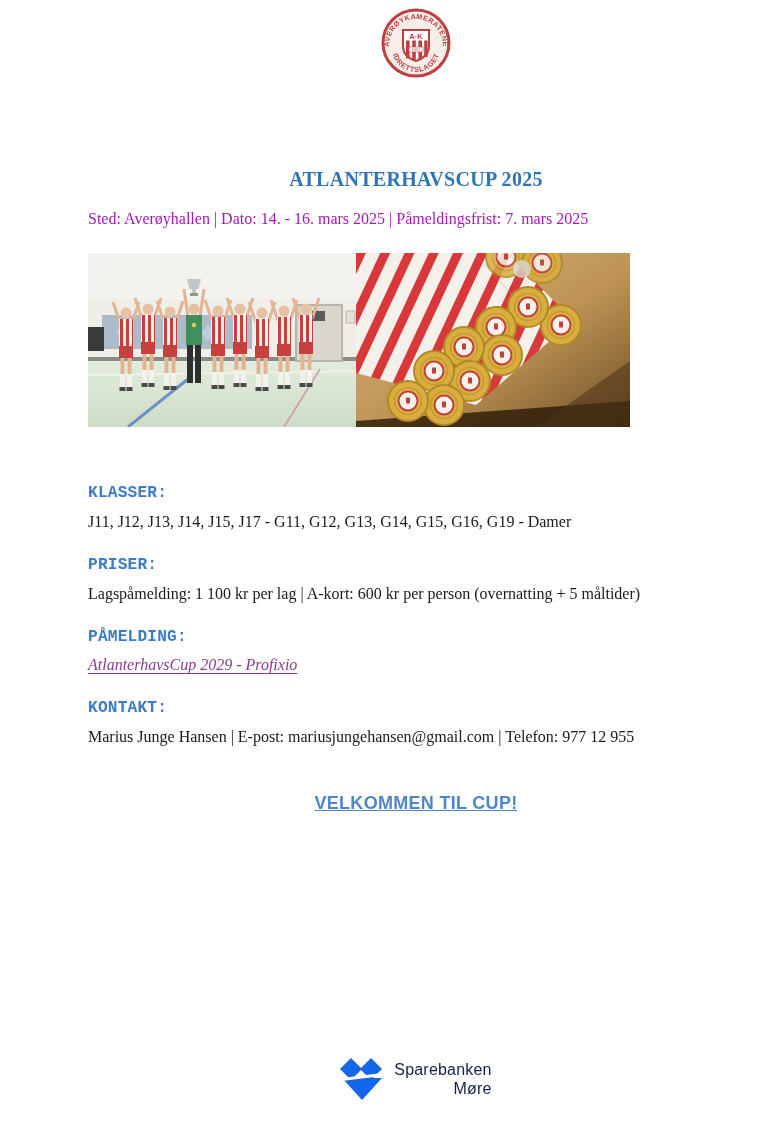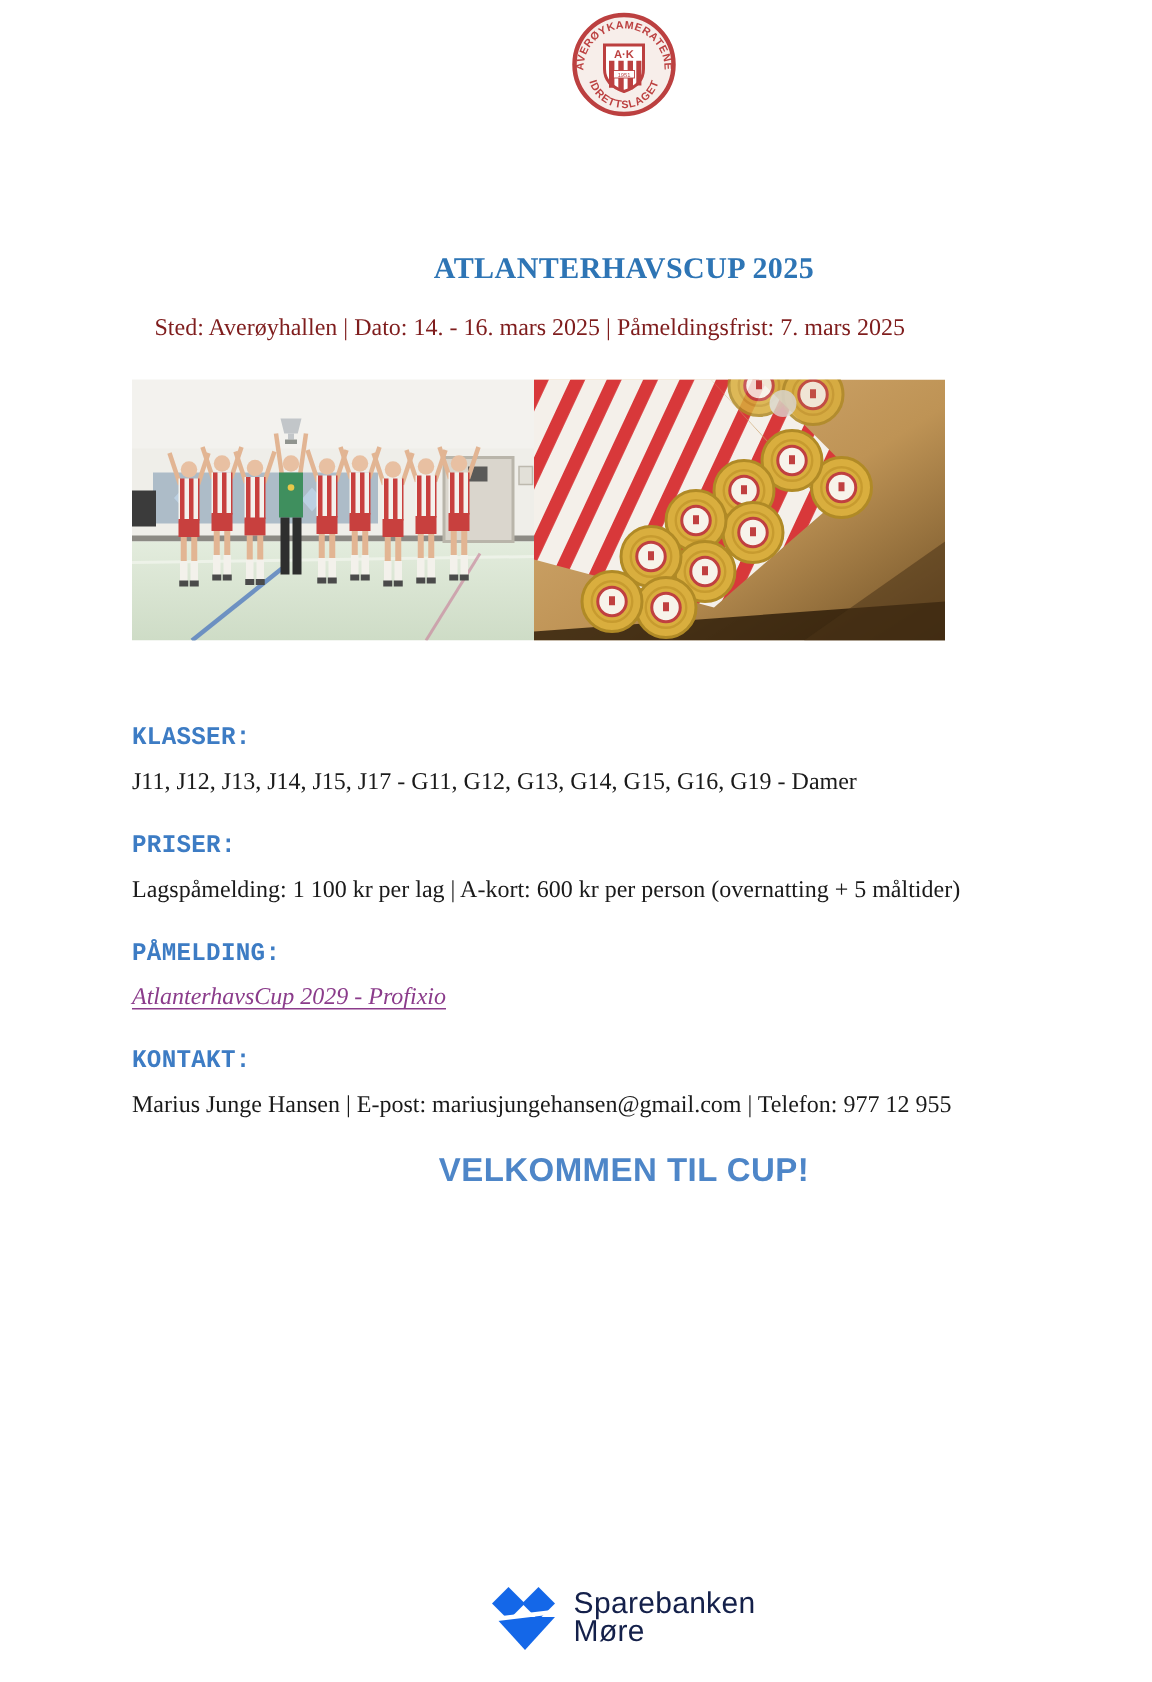--- a/index.html
+++ b/index.html
@@ -13,53 +13,53 @@
     box-sizing:border-box;
     padding:0 24px 0 88px;
   }
   .logo-wrap{padding-top:8px;text-align:center;height:70px;}
   .title{
     margin:88px 0 0;text-align:center;
     font-family:"Liberation Serif", serif;
     font-weight:bold;font-size:20px;line-height:26px;
     color:#2E75B5;letter-spacing:.3px;
   }
-  .info{margin:16px 15px 0;font-size:16px;line-height:22px;color:#7f1d1d;}
+  .info{margin:16px 0 0;font-size:16px;line-height:22px;color:#a21caf;}
   .photos{margin-top:23px;display:flex;width:542px;height:174px;}
   .photos svg{display:block;}
   .sec{margin:0;}
   .sec.first{margin-top:56px;}
   .sec-h{
     margin:21px 0 0;
     font-family:Liberation Mono, monospace;
     font-weight:bold;font-size:17px;line-height:20px;
     color:#3D7CC4;
   }
   .sec.first .sec-h{margin-top:0;}
   .hx{display:inline-block;transform:scaleX(.95);transform-origin:left;letter-spacing:.2px;}
   .sec-b{margin:6px 0 0;font-size:16px;line-height:25px;max-width:656px;}
   .plink{
     display:inline-block;margin-top:6px;
     font-size:16px;line-height:24px;
     font-style:italic;color:#8B3C8B;
     text-decoration:underline;text-underline-offset:3px;
   }
   .closing{
-    margin:20px 0 0;text-align:center;
+    margin:43px 0 0;text-align:center;
     font-family:"Liberation Sans", sans-serif;
-    font-weight:bold;font-size:22px;line-height:22px;
-    color:#4E86C8;letter-spacing:.3px;
+    font-weight:bold;font-size:18px;line-height:22px;
+    color:#4E86C8;letter-spacing:.3px;text-decoration:underline;
   }
   .footer{
     position:absolute;left:88px;right:24px;top:1056px;
     display:flex;justify-content:center;align-items:center;gap:10px;
   }
   .sponsor-text{
     font-family:"Liberation Sans", sans-serif;
-    font-size:20px;line-height:19px;color:#14204A;letter-spacing:.2px;
+    font-size:16px;line-height:19px;color:#14204A;letter-spacing:.2px;text-align:right;
   }
 </style>
 </head>
 <body>
 
 <div class="page">
 
   <div class="logo-wrap">
     <svg width="70" height="70" viewBox="0 0 70 70">
       <defs>

